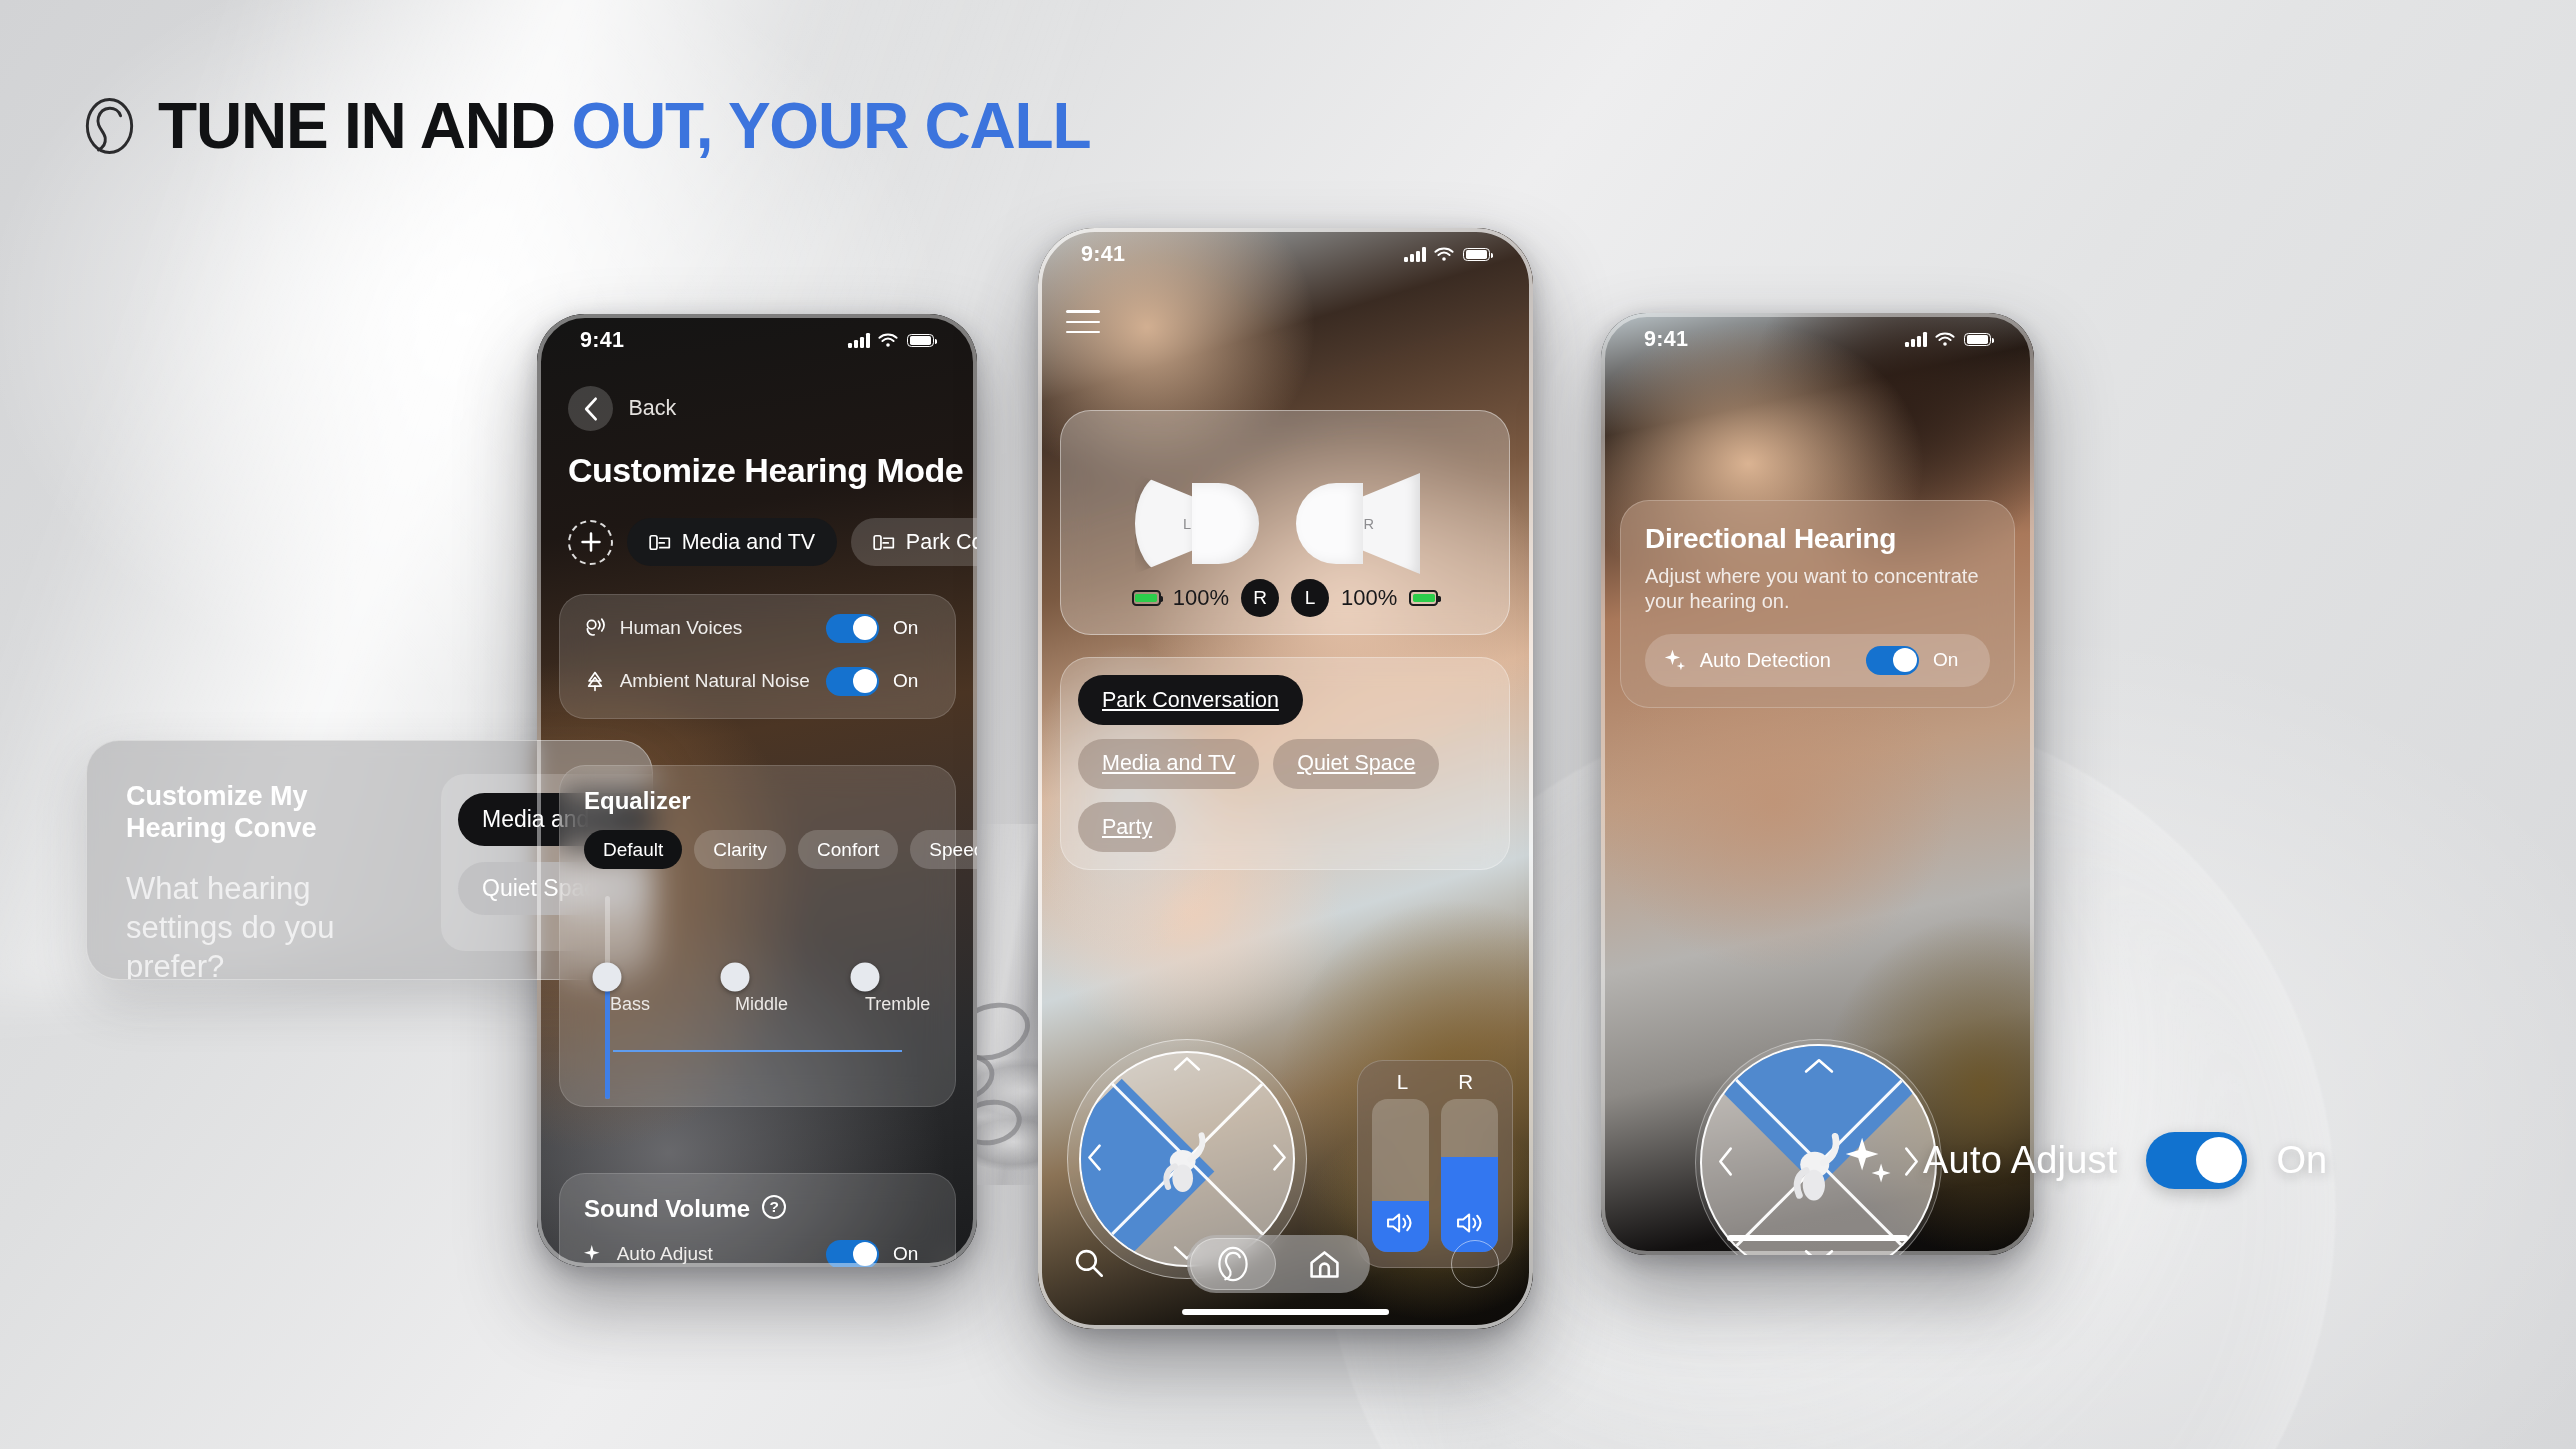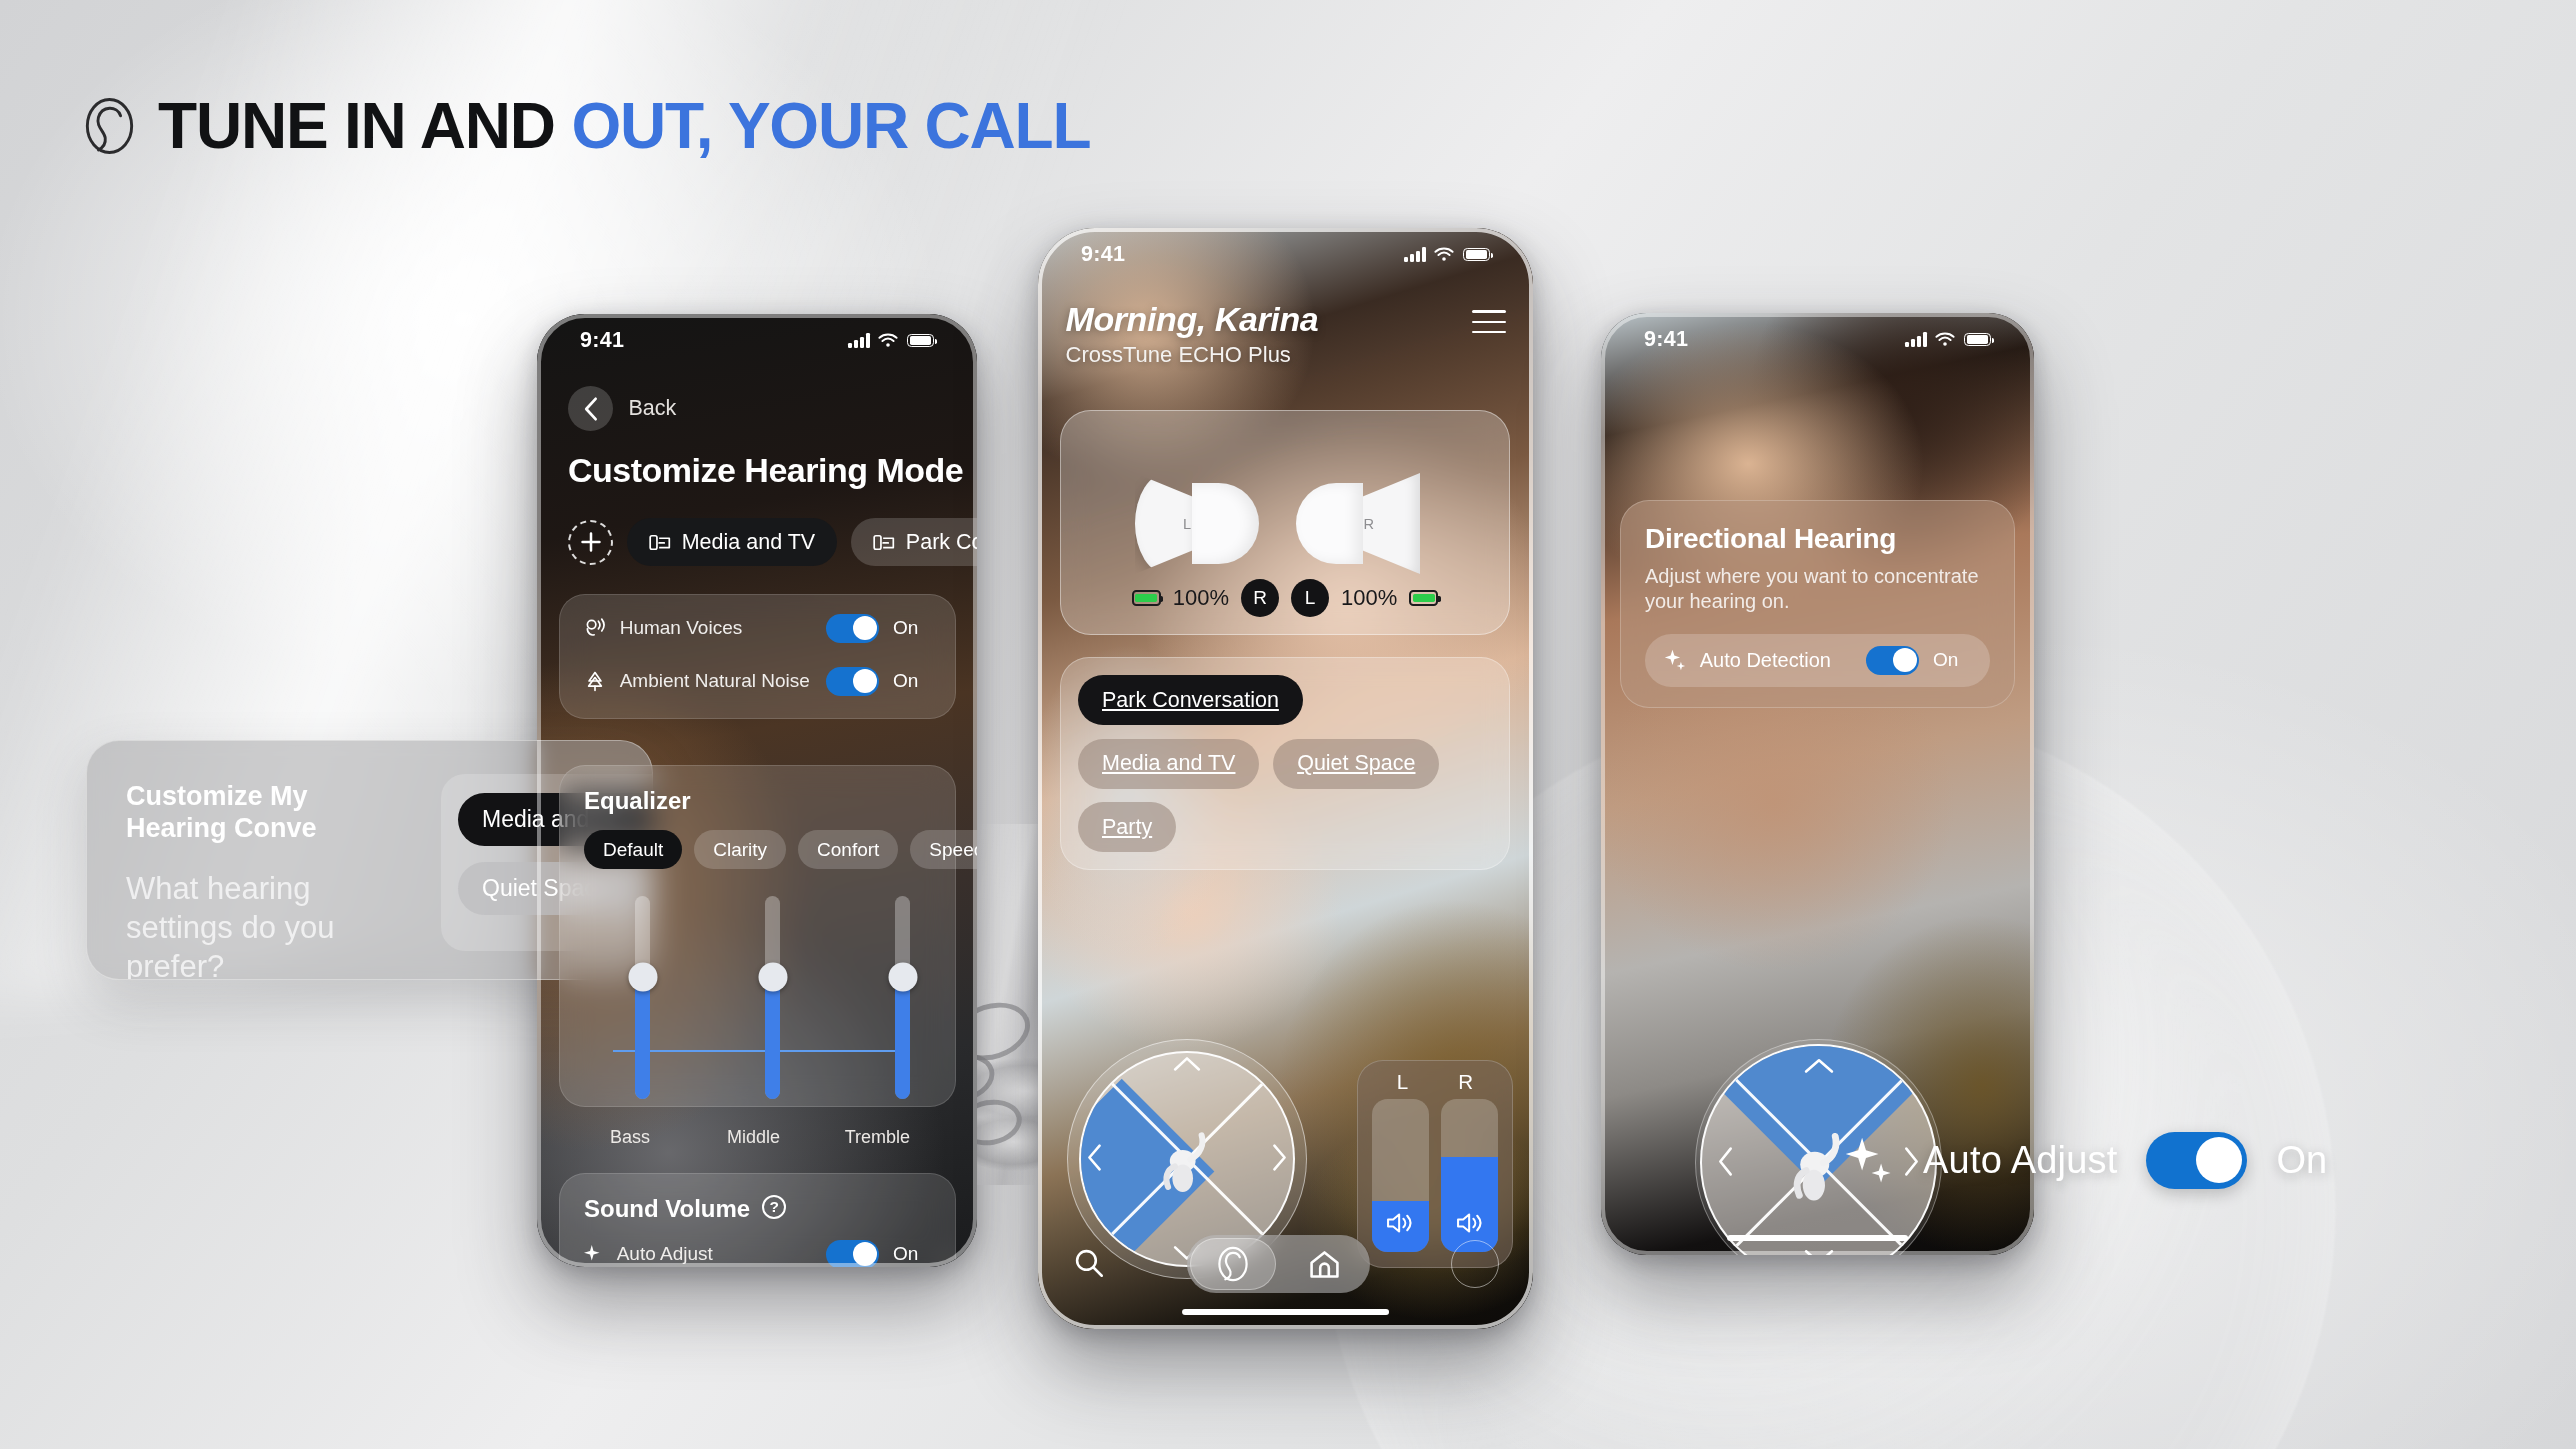--- a/index.html
+++ b/index.html
@@ -123,21 +123,21 @@
   .row .lbl { color:#f0eeec; font-size:19px; flex:1; }
   .toggle { width:53px; height:29px; border-radius:15.5px; background:#1572cf; position:relative; flex:0 0 auto; }
   .toggle::after { content:""; position:absolute; top:2.6px; right:2.6px; width:24px; height:24px; border-radius:50%; background:#fff; }
   .onoff { color:#fff; font-size:19px; width:38px; }
 
   .eq-pills { display:flex; gap:12px; padding:15.5px 24px 5.2px; }
   .pill { height:39px; padding:16px 19px; border-radius:20.6px; display:flex; align-items:center; color:#fff; font-size:19px; background:rgba(255,255,255,.18); white-space:nowrap; }
   .pill.active { background:#111214; }
 
   .sliders { display:flex; justify-content:space-between; padding:22px 45px 0; }
-  .slider { width:45px; display:flex; flex-direction:column; align-items:flex-end;gap:14px; }
+  .slider { width:45px; display:flex; flex-direction:row; align-items:center; }
   .slider .track { width:14.6px; height:203px; border-radius:8.6px; background:rgba(255,255,255,.3); position:relative; }
   .slider .track .fill { position:absolute; left:0; right:0; bottom:0; height:60%; border-radius:8.6px; background:#3f7fe8; }
   .slider .track .knob { position:absolute; left:50%; transform:translate(-50%,-50%); top:40%; width:29px; height:29px; border-radius:50%; background:#e6e9ee; box-shadow:0 1.7px 5.2px rgba(0,0,0,.35); }
   .slider .name { color:#ece9e6; font-size:18px; margin-top:13.7px; }
   .eq-line { position:absolute; left:53px; right:53px; top:284px; height:1.7px; background:#5f9df0; }
 
   .sv-title { display:flex; align-items:flex-start; gap:12px; color:#fff; font-size:24px; font-weight:600; padding:20.6px 24px 5.2px; }
   .qmark { width:24px; height:24px; border-radius:50%; border:2.1px solid #fff; display:flex; align-items:center; justify-content:center; font-size:15.5px; font-weight:700; }
 
   
@@ -459,24 +459,20 @@
           <path d="M5 9.3 C9 5.8, 14 5.8, 18 9.3" fill="none" stroke="#fff" stroke-width="2.3" stroke-linecap="round"></path>
           <circle cx="11.5" cy="14" r="2.1" fill="#fff"></circle>
         </svg>
         <span class="batt">
             <i></i>
           </span>
       </span>
     </div>
 
     <div class="cp-head">
-      <span>
-        <div class="cp-greet">Morning, Karina</div>
-        <div class="cp-sub">CrossTune ECHO Plus</div>
-      </span>
       <span class="hamburger">
           <i></i>
           <i></i>
           <i></i>
         </span>
     </div>
 
     <div class="buds-card">
       <span class="bud left">
         <span class="cone"></span>

